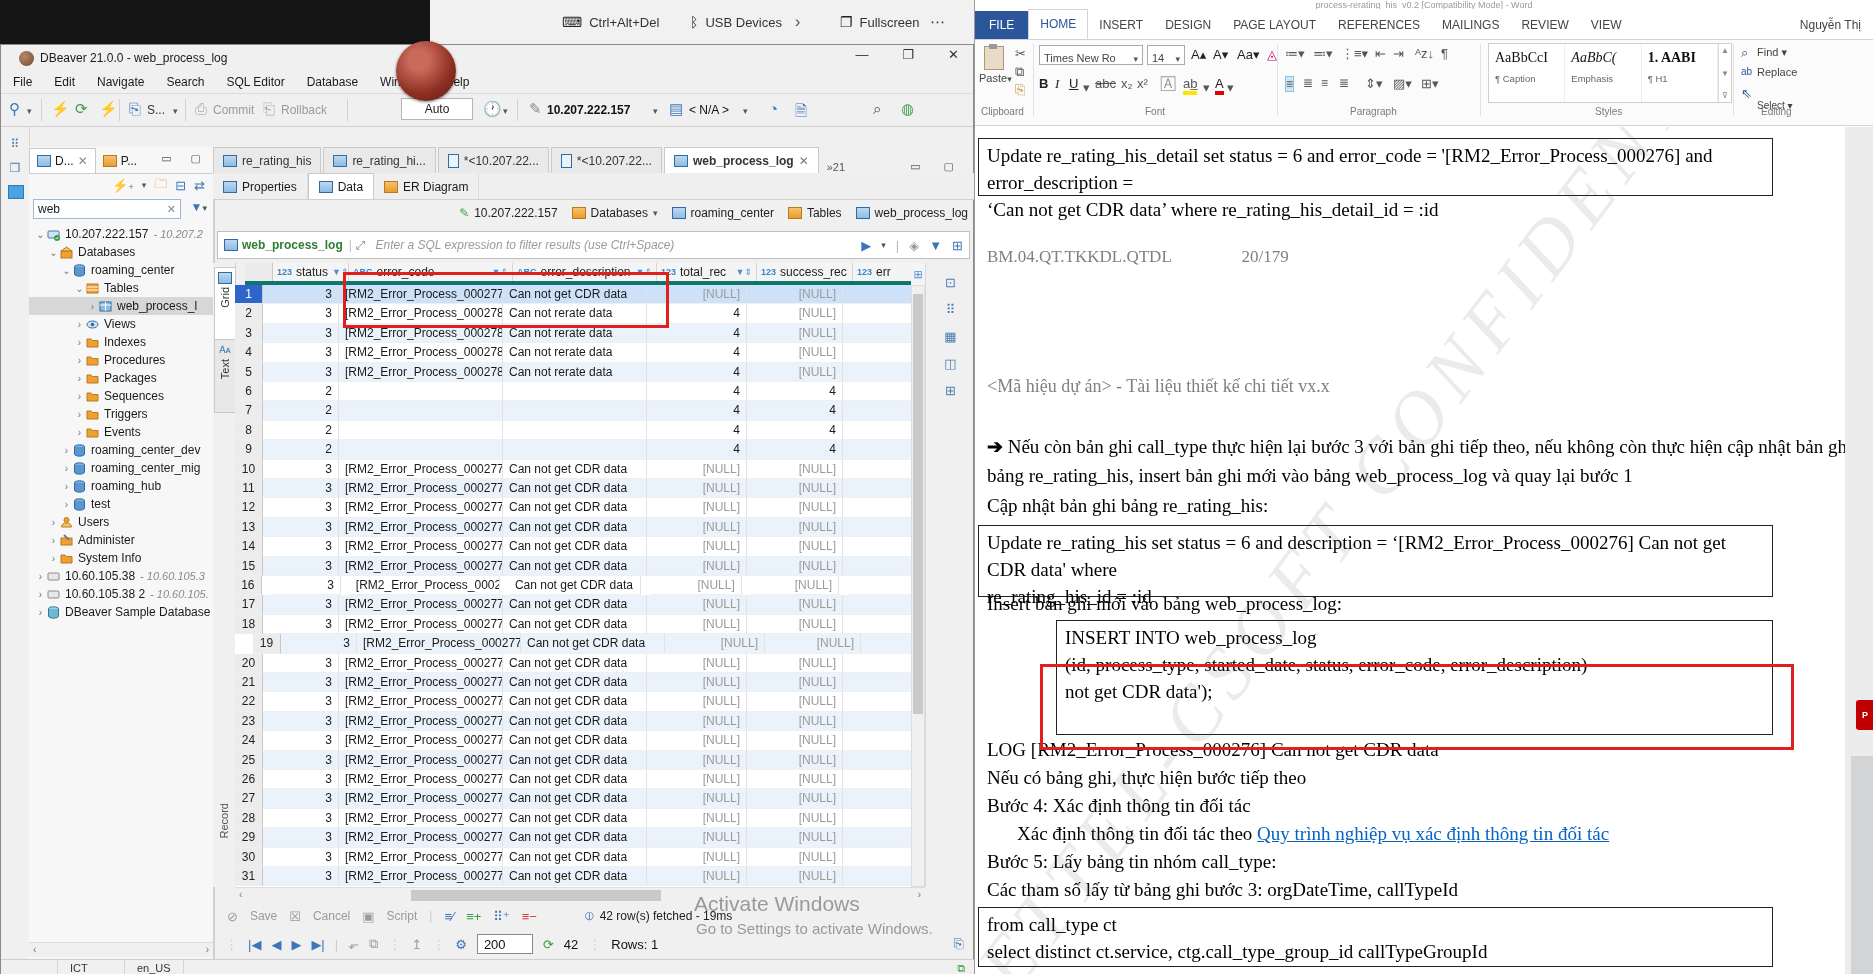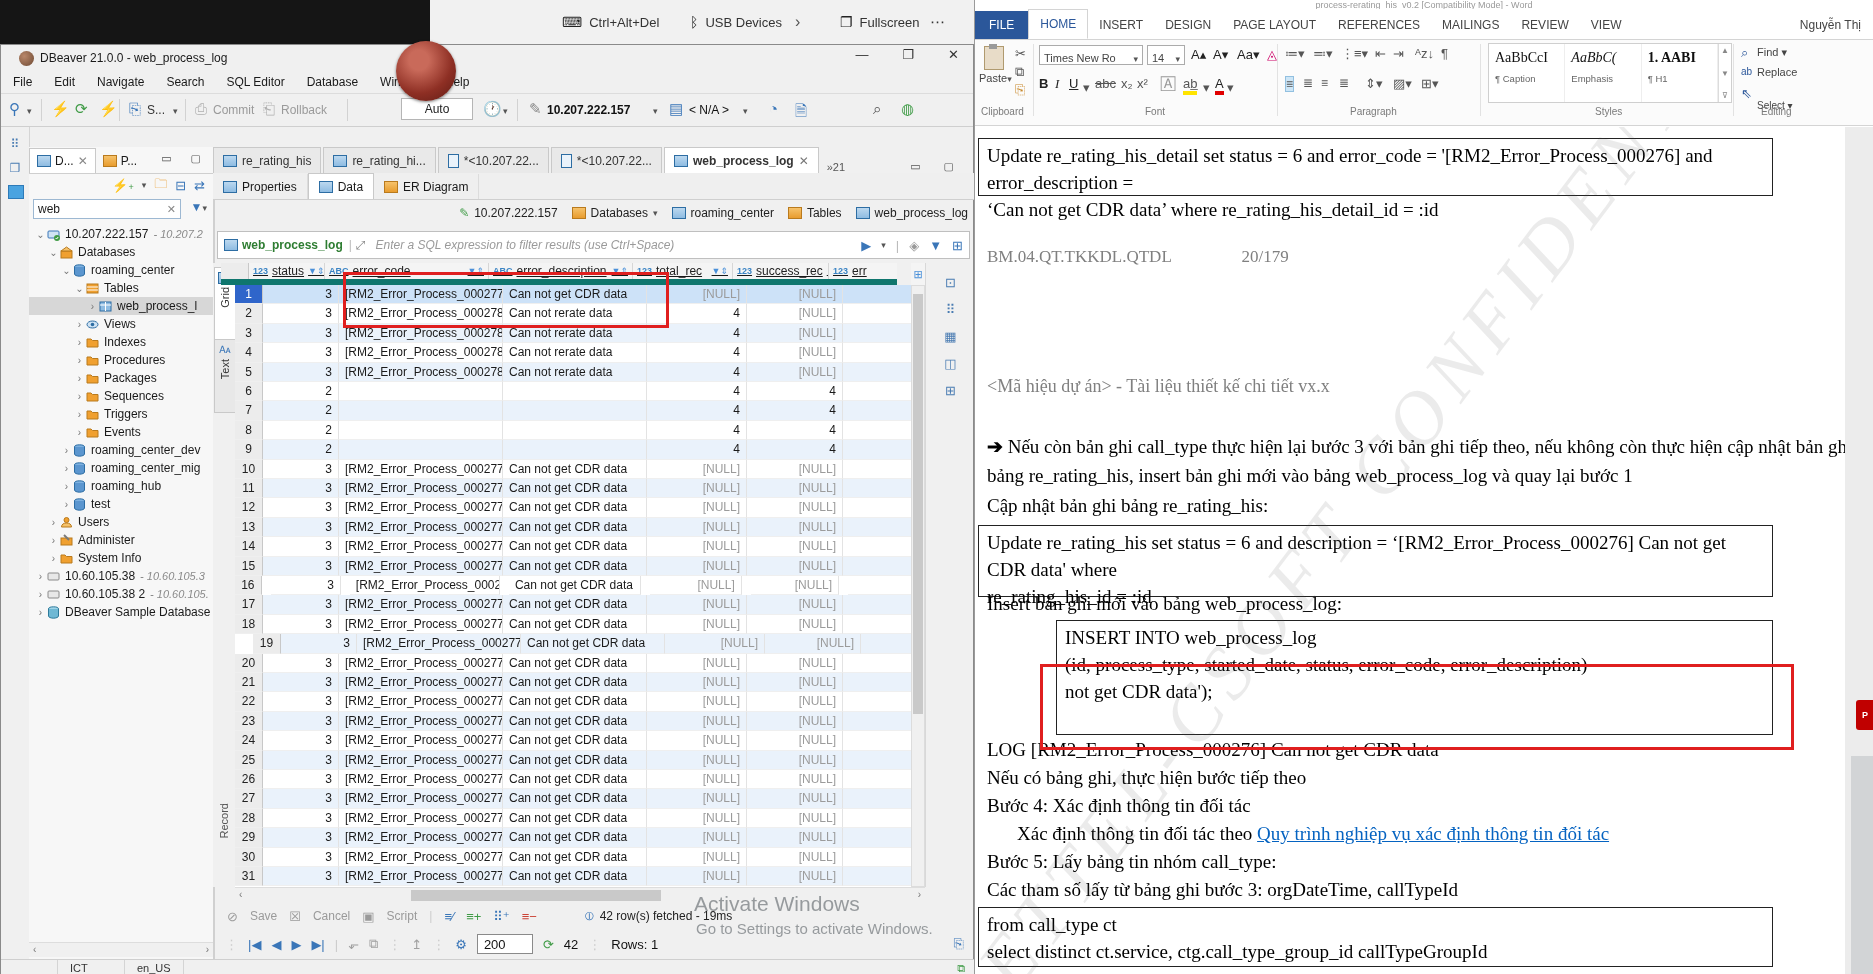--- a/index.html
+++ b/index.html
@@ -61,21 +61,21 @@
   .crumb{display:flex;align-items:center;gap:5px;}
   .fbar{position:absolute;left:216px;top:186px;width:753px;height:28px;background:#fff;border:1px solid #bfbfbf;display:flex;align-items:center;box-sizing:border-box;padding:0 6px;}
   .fbar .tname{color:#2e7d32;font-weight:bold;margin:0 6px 0 4px;}
   .fbar .ph{color:#9a9a9a;font-style:italic;margin-left:10px;}
   .fbar .ricons{margin-left:auto;display:flex;gap:10px;color:#3a76b8;font-size:13px;align-items:center;}
   
   .sidetabs{position:absolute;left:212px;top:218px;width:22px;height:624px;border-right:1px solid #d0d0d0;background:#f0f0f0;}
   .vtab{position:absolute;left:1px;width:20px;border:1px solid #c9c9c9;background:#e8e8e8;display:flex;flex-direction:column;align-items:center;padding:4px 0;gap:3px;}
   .vtab.on{background:#fff;}
   .vtxt{writing-mode:vertical-rl;transform:rotate(180deg);font-size:11px;color:#333;}
-  .ghead{position:absolute;left:220px;top:218px;width:676px;height:22px;display:flex;background:#f4f4f4;border-bottom:6px solid #0f766e;box-sizing:border-box;text-decoration:underline;}
+  .ghead{position:absolute;left:244px;top:218px;width:676px;height:22px;display:flex;background:#f4f4f4;border-bottom:4px solid #0f766e;box-sizing:border-box;}
   .hc{display:flex;align-items:center;gap:4px;border-right:1px solid #d6d6d6;padding:0 4px;box-sizing:border-box;font-size:12px;color:#222;overflow:hidden;white-space:nowrap;}
   .htype{color:#3b84c4;font-size:9px;font-weight:bold;}
   .hfun{margin-left:auto;color:#4a90d9;font-size:9px;white-space:nowrap;}
   #grows{position:absolute;left:234px;top:240px;width:676px;height:602px;overflow:hidden;background:#fff;}
   .grow{position:absolute;left:0;width:676px;height:19.4px;display:flex;box-sizing:border-box;}
   .grow.alt{background:#eaf2fb;}
   .grow.sel{background:#cde2f8;}
   .gc{border-right:1px solid #e3e3e3;border-bottom:1px solid #efefef;box-sizing:border-box;padding:0 6px;font-size:12px;line-height:19px;overflow:hidden;white-space:nowrap;}
   .gc.num{text-align:right;}
   .gnull{color:#9b9b9b;text-align:right;}

